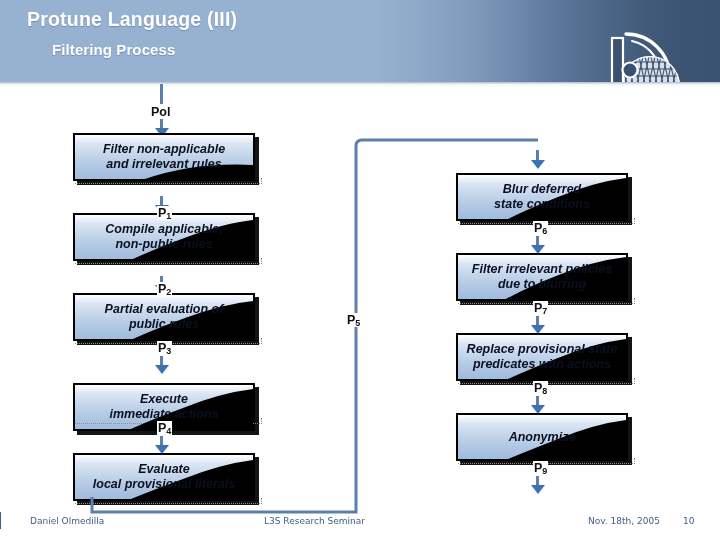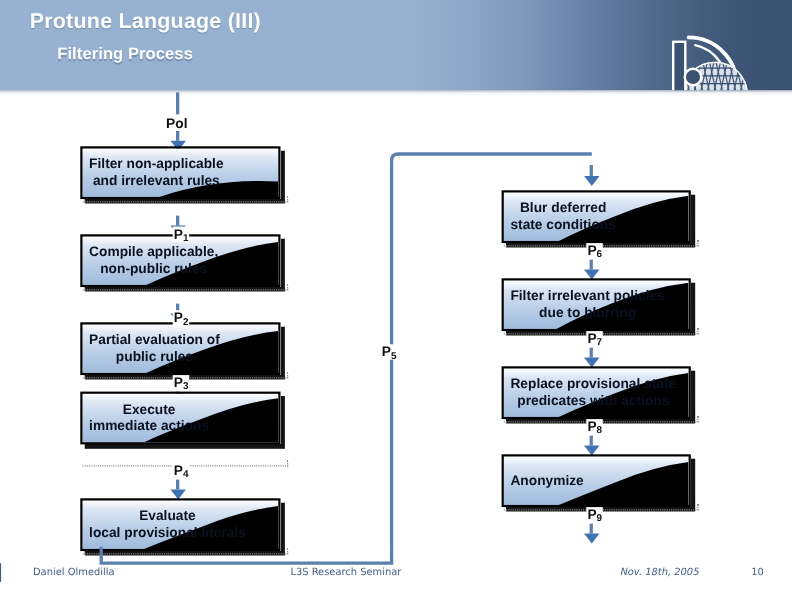--- a/index.html
+++ b/index.html
@@ -38,21 +38,21 @@
   }
   .logo{position:absolute;left:598px;top:26px;width:96px;height:80px;}
 
   
   .flowbox{
     position:absolute;
     border:2.5px solid #000000;
     background:linear-gradient(to bottom, #ffffff 0%, #dce7f4 18%, #b8cde6 60%, #9fbbdd 100%);
     box-shadow:4px 4px 0 0 rgba(0,0,0,.92);
     overflow:hidden;
-    display:flex;align-items:center;justify-content:flex-start;
+    display:flex;align-items:center;justify-content:center;font-style:italic;
   }
   .flowbox .label{
     position:relative;z-index:3;
     text-align:center;font-size:12.5px;font-weight:bold;color:#0b1020;
     line-height:15px;padding:0 6px;
     font-family:"Liberation Sans", sans-serif;
   }
   .flowbox .label .ln{display:block;}
   
   .wipe{
@@ -86,21 +86,21 @@
   .conn-path{position:absolute;left:0;top:0;}
 
   
   .footer{position:absolute;left:0;top:512px;width:660px;height:22px;}
   .footer .f{
     position:absolute;font-size:9px;color:#3f5f85;
     font-family:"DejaVu Sans", sans-serif;white-space:nowrap;
   }
   .f-author{left:30px;top:4px;}
   .f-event{left:264px;top:4px;}
-  .f-date{left:564px;top:4px;font-style:italic;}
+  .f-date{left:588px;top:4px;}
   .f-sep{left:654px;top:0px;width:1px;height:17px;background:#3f5f85;}
   .f-page{left:683px;top:4px;}
 </style>
 </head>
 <body>
 
 <div id="slide">
 
   <div class="header">
     <div class="hdr-title">Protune Language (III)</div>
@@ -214,21 +214,21 @@
     </div>
   </div>
   <div class="ghost-b" style="left:75px;top:338px;width:186px;"></div>
 
   <div class="p-label" style="left:157px;top:341px;"><span>P</span><sub>3</sub></div>
   <div class="v-arrow" style="left:155px;top:356px;height:18px;">
     <div class="stem" style="height:9px;"></div>
       <div class="head" style="top:9px;"></div>
   </div>
 
-  <div class="flowbox" style="left:73px;top:356px;width:178px;height:44px;">
+  <div class="flowbox" style="left:73px;top:383px;width:178px;height:44px;">
     <div class="label">
       <span class="ln">Execute</span>
       <span class="ln">immediate actions</span>
     </div>
     <div class="wipe">
       <svg viewBox="0 0 178 44" preserveAspectRatio="none">
         <path d="M178 44 L178 4 Q145 8 108 23 Q78 34 56 44 Z" fill="#000"></path>
       </svg>
     </div>
   </div>

